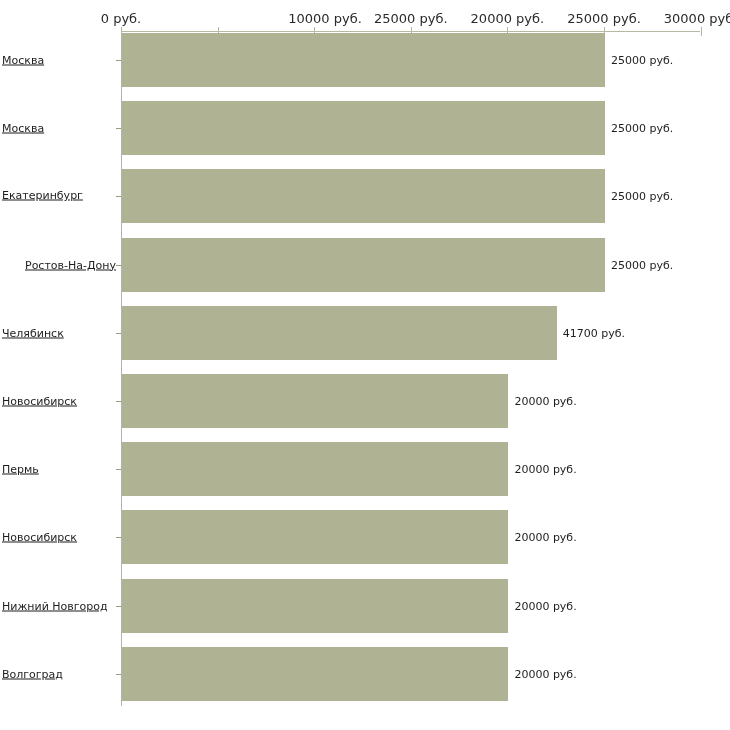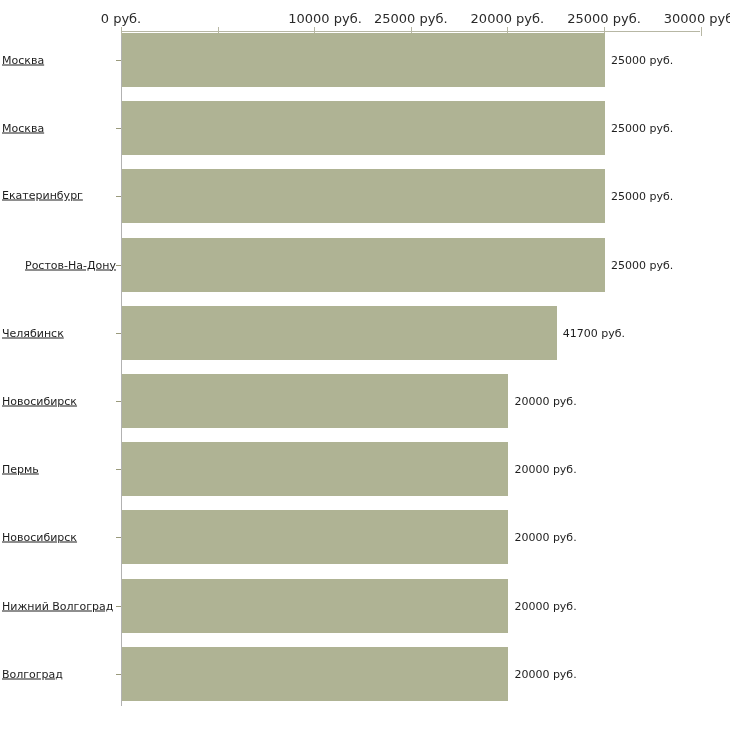--- a/index.html
+++ b/index.html
@@ -127,21 +127,21 @@
     </div>
   <div id="cat-labels-layer">
       <div class="cat-label" style="top: 60px; right: 616px;">Москва</div>
       <div class="cat-label" style="top: 128.2px; right: 616px;">Москва</div>
       <div class="cat-label" style="top: 195px; right: 616px;">Екатеринбург</div>
       <div class="cat-label" style="top: 264.6px; right: 593px;">Ростов-На-Дону</div>
       <div class="cat-label" style="top: 332.8px; right: 616px;">Челябинск</div>
       <div class="cat-label" style="top: 401px; right: 616px;">Новосибирск</div>
       <div class="cat-label" style="top: 469.2px; right: 616px;">Пермь</div>
       <div class="cat-label" style="top: 537.4px; right: 616px;">Новосибирск</div>
-      <div class="cat-label" style="top: 605.6px; right: 616px;">Нижний Волгоград</div>
+      <div class="cat-label" style="top: 605.6px; right: 616px;">Нижний Новгород</div>
       <div class="cat-label" style="top: 673.8px; right: 616px;">Волгоград</div>
     </div>
   <div id="bars-layer">
       <div class="bar" style="top: 33px; height: 54px; width: 483px;"></div>
       <div class="bar" style="top: 101.2px; height: 54px; width: 483px;"></div>
       <div class="bar" style="top: 169.4px; height: 54px; width: 483px;"></div>
       <div class="bar" style="top: 237.6px; height: 54px; width: 483px;"></div>
       <div class="bar" style="top: 305.8px; height: 54px; width: 434.7px;"></div>
       <div class="bar" style="top: 374px; height: 54px; width: 386.4px;"></div>
       <div class="bar" style="top: 442.2px; height: 54px; width: 386.4px;"></div>

